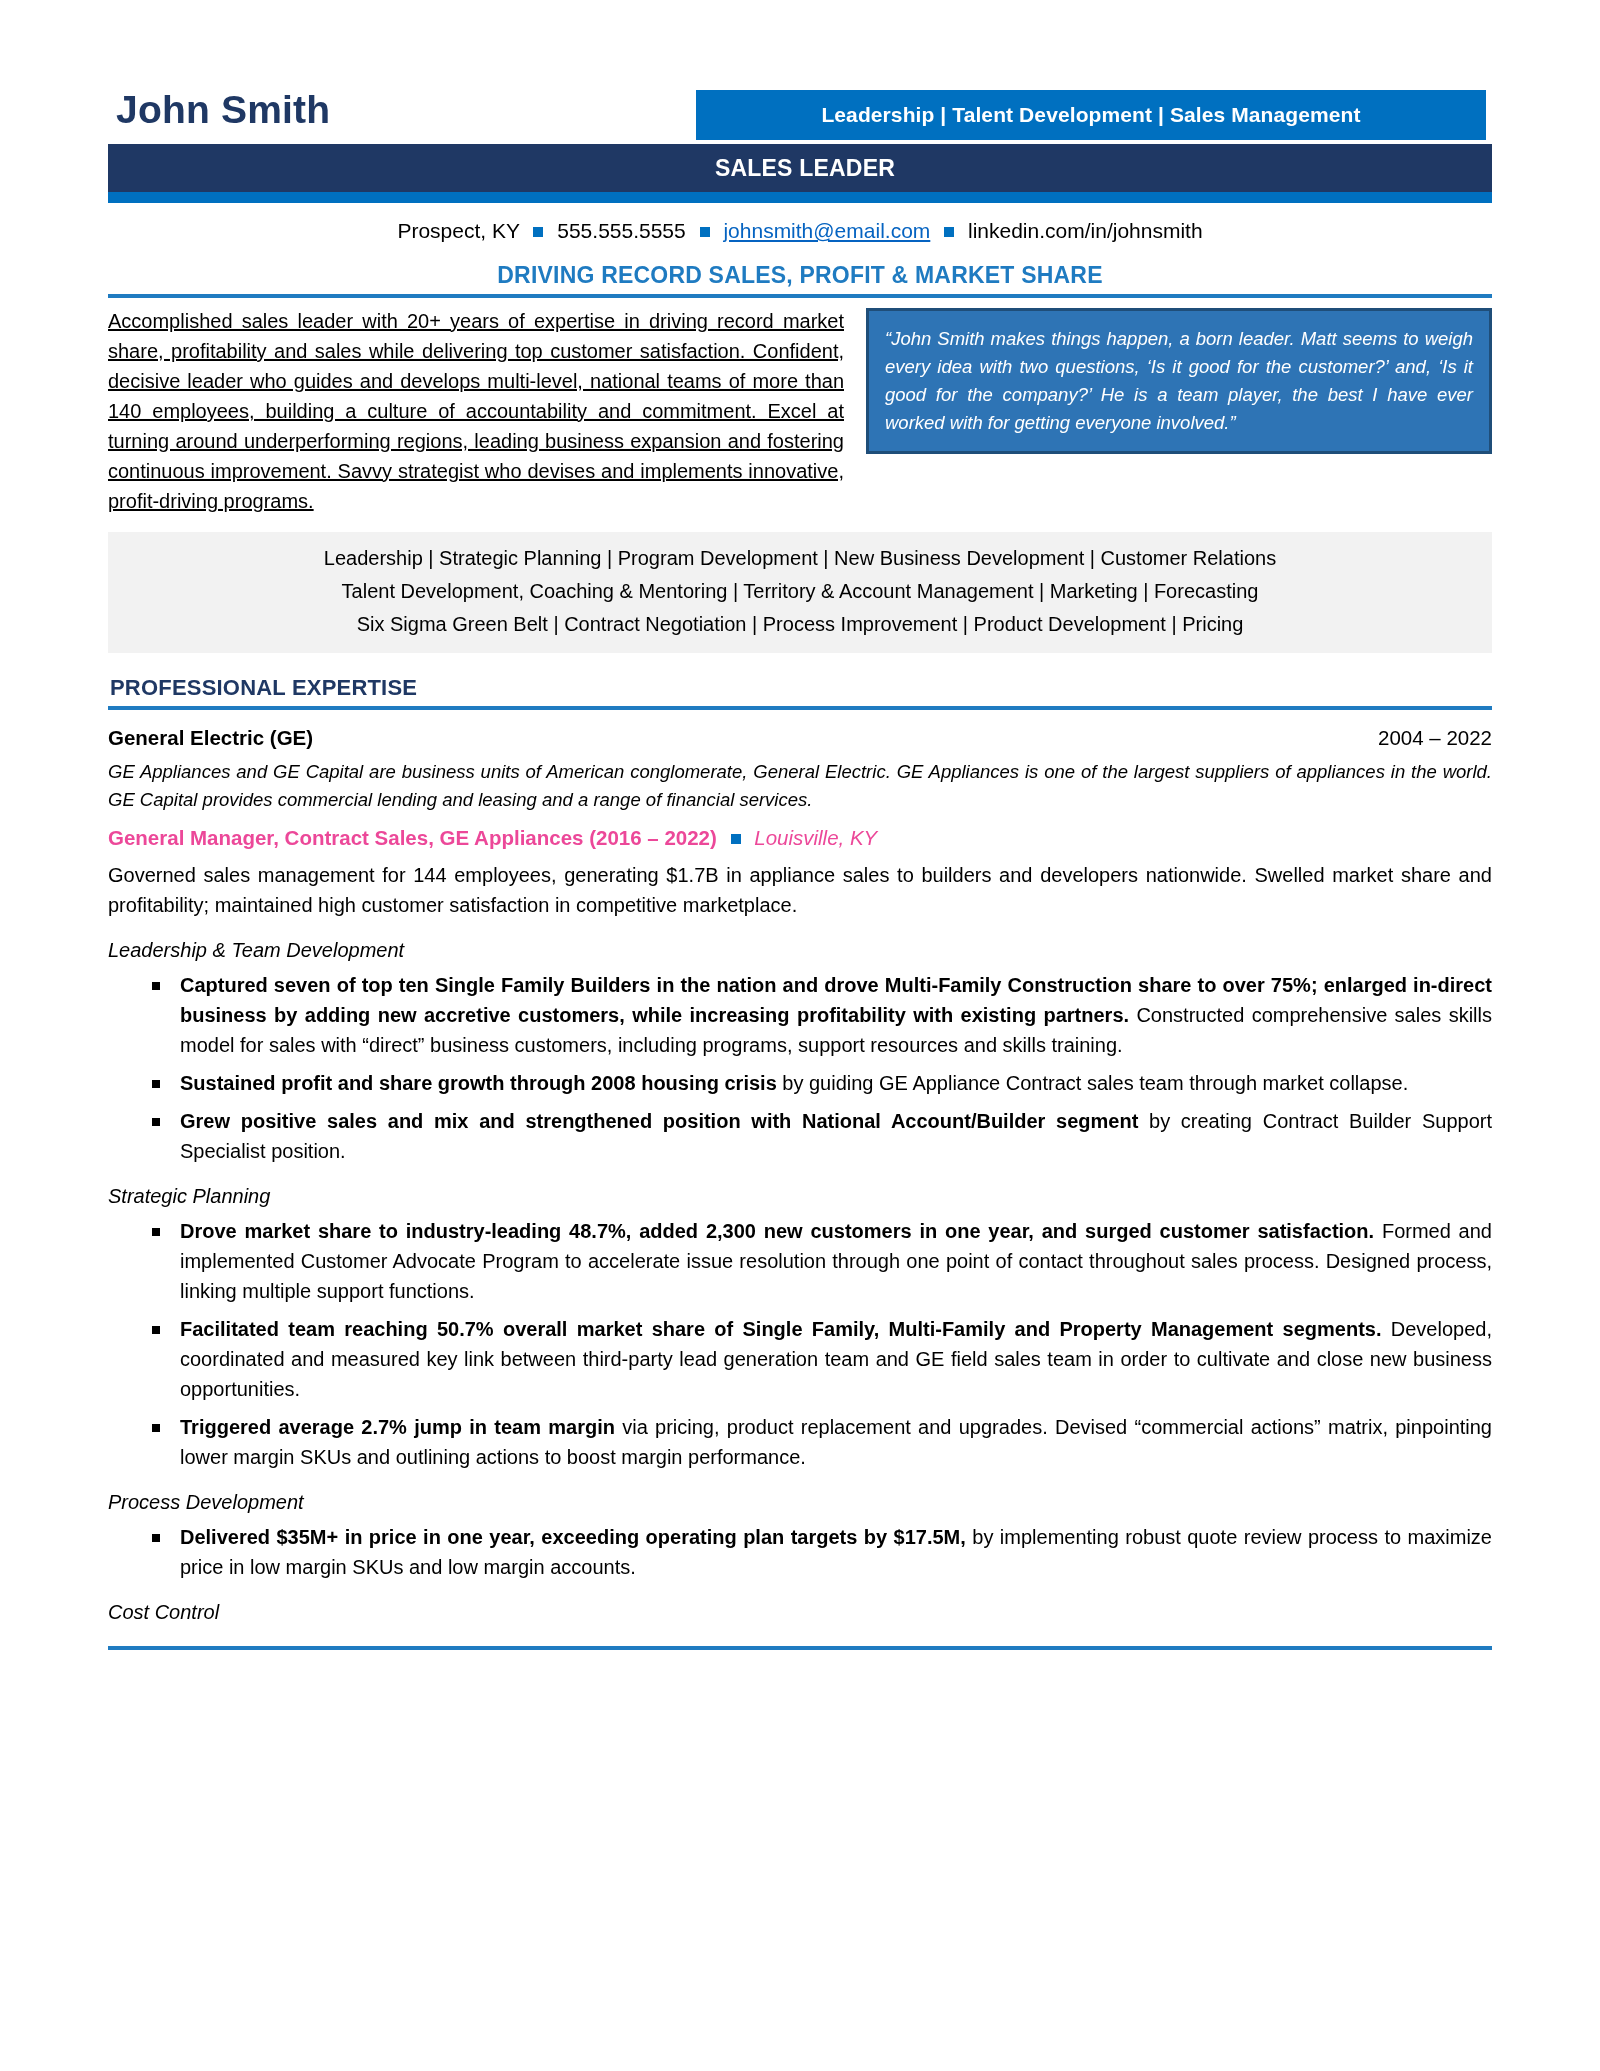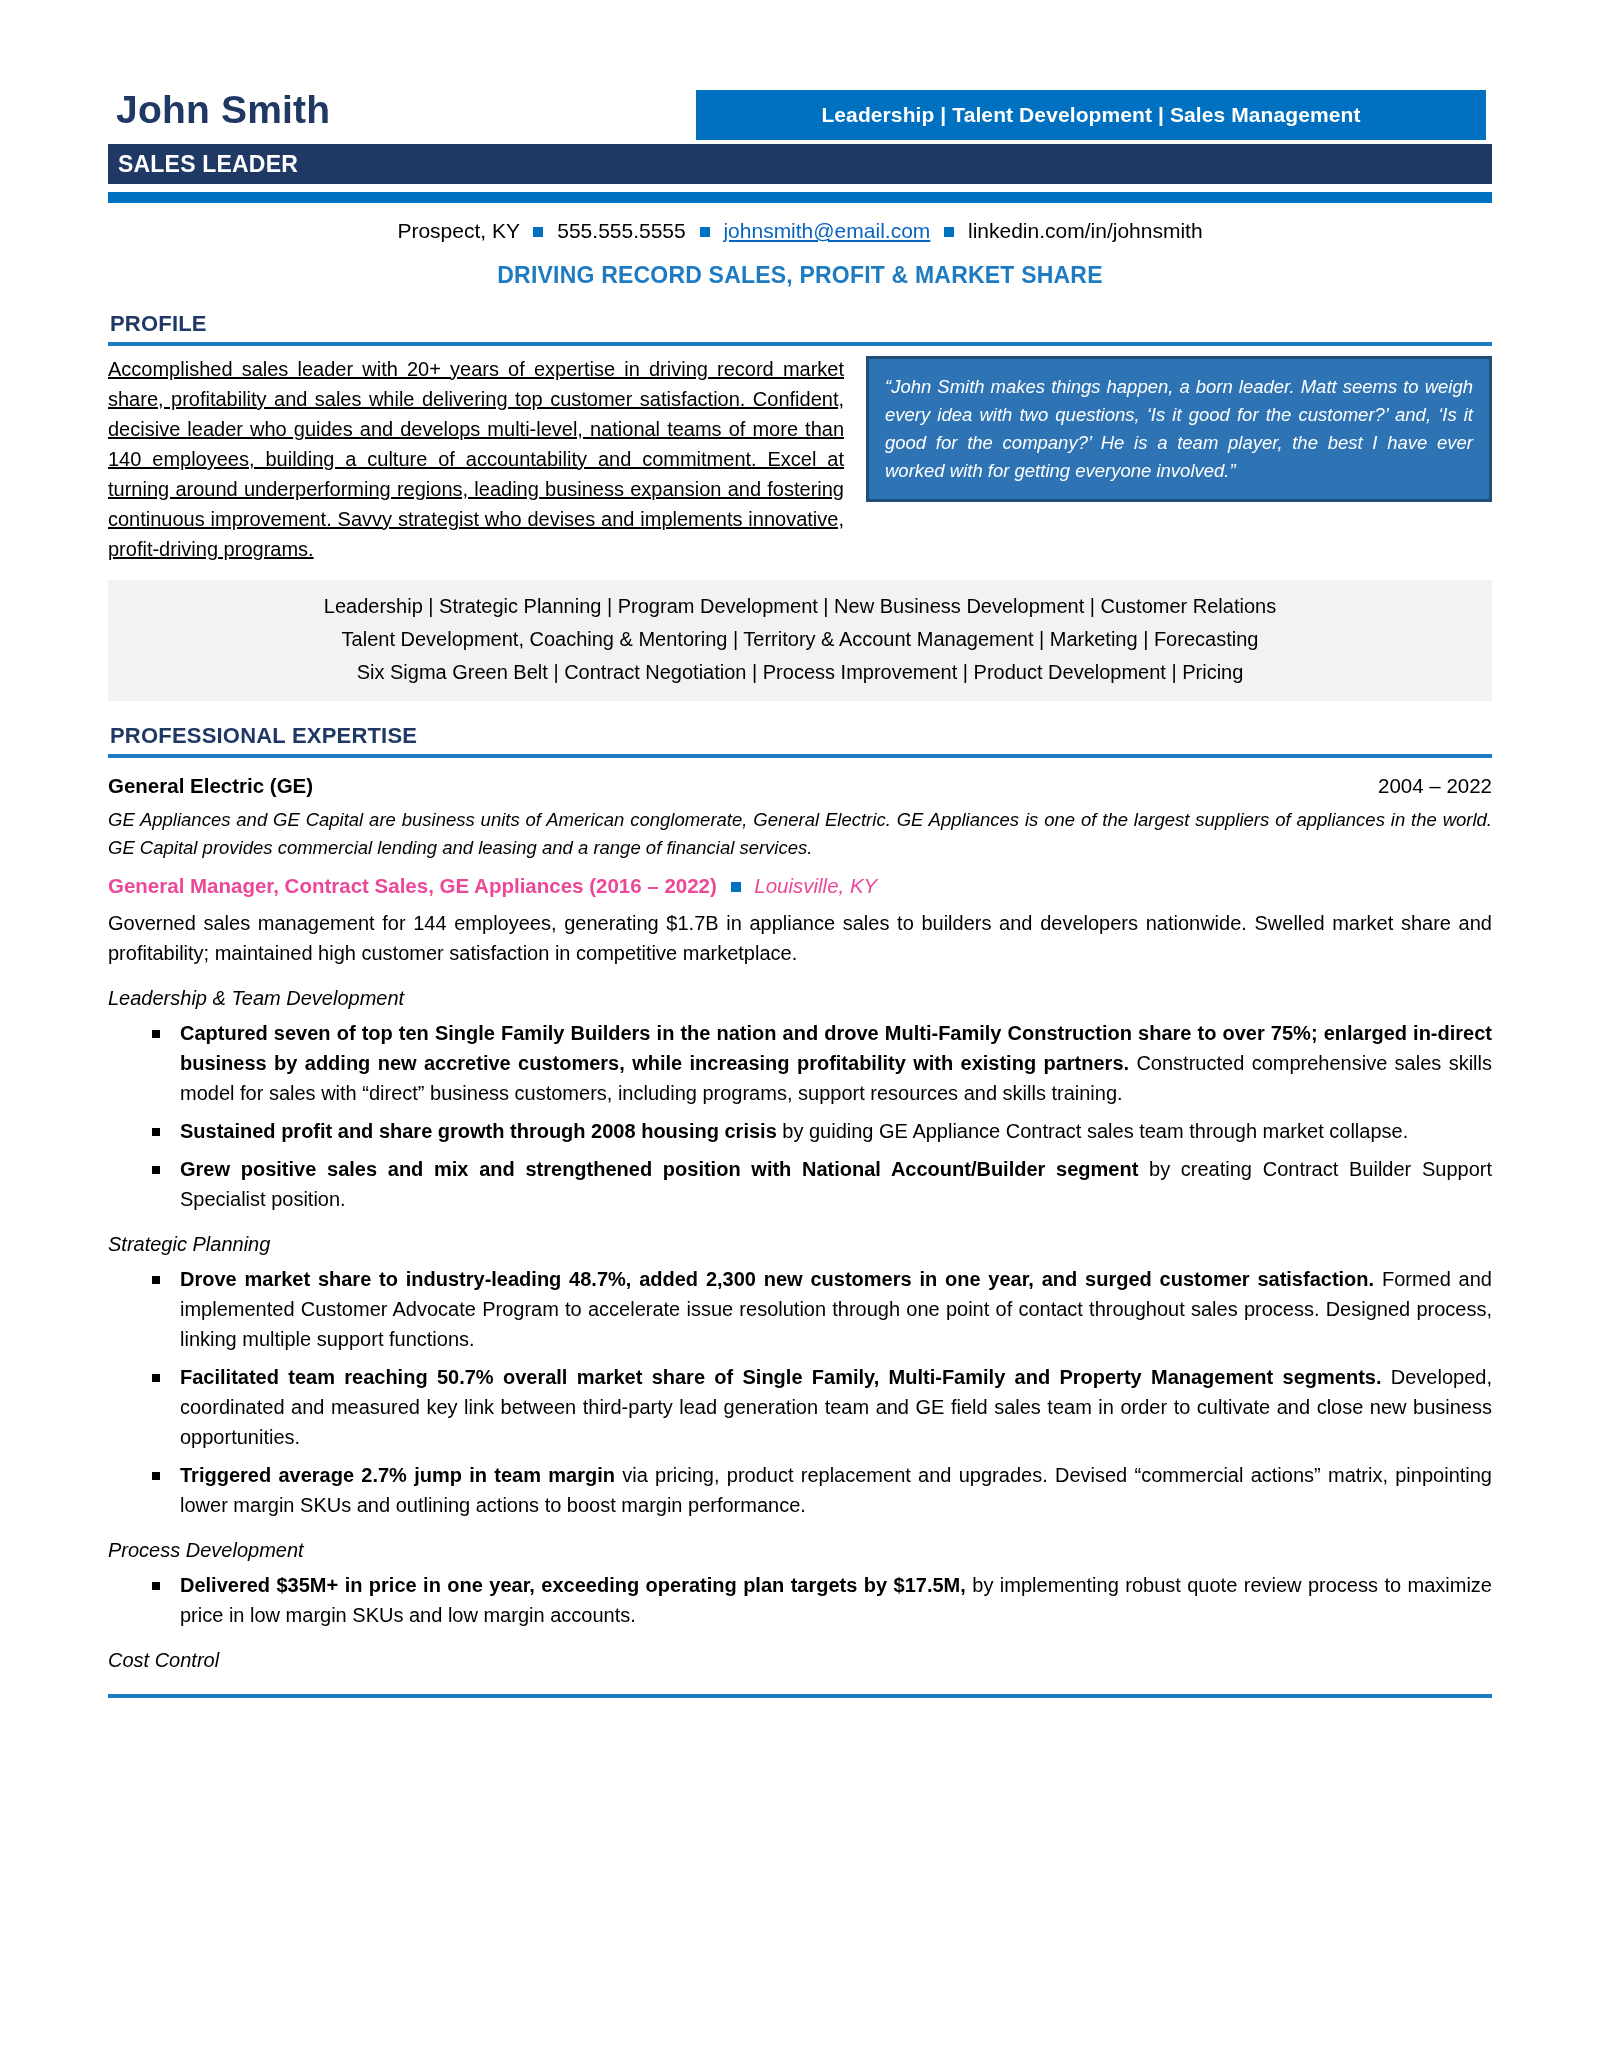--- a/index.html
+++ b/index.html
@@ -63,24 +63,25 @@
     font-size: 21px;
     font-weight: bold;
     letter-spacing: 0.1px;
     white-space: nowrap;
   }
   .title-bar {
     position: absolute;
     left: 0;
     top: 58px;
     width: 1384px;
-    height: 40px;
+    height: 48px;
     background: #1F3864;
     display: flex;
     align-items: center;
+    justify-content: center;
   }
   .title-text {
     color: #ffffff;
     font-size: 23px;
     font-weight: bold;
     padding-left: 10px;
     letter-spacing: 0.2px;
   }
   .title-accent {
     position: absolute;
@@ -280,21 +281,20 @@
       <span class="sq"></span>
       <span>555.555.5555</span>
       <span class="sq"></span>
       <a href="#">johnsmith@email.com</a>
       <span class="sq"></span>
       <span>linkedin.com/in/johnsmith</span>
     </div>
 
     <div class="headline">DRIVING RECORD SALES, PROFIT &amp; MARKET SHARE</div>
 
-    <div class="section-head">PROFILE</div>
     <div class="section-rule"></div>
 
     <div class="profile-wrap">
       <div class="quote-box">
         <div class="quote-text">“John Smith makes things happen, a born leader. Matt seems to weigh every idea with two questions, ‘Is it good for the customer?’ and, ‘Is it good for the company?’ He is a team player, the best I have ever worked with for getting everyone involved.”</div>
       </div>
       <div class="profile-text">Accomplished sales leader with 20+ years of expertise in driving record market share, profitability and sales while delivering top customer satisfaction. Confident, decisive leader who guides and develops multi-level, national teams of more than 140 employees, building a culture of accountability and commitment. Excel at turning around underperforming regions, leading business expansion and fostering continuous improvement. Savvy strategist who devises and implements innovative, profit-driving programs.</div>
       <div class="clear"></div>
     </div>
 

